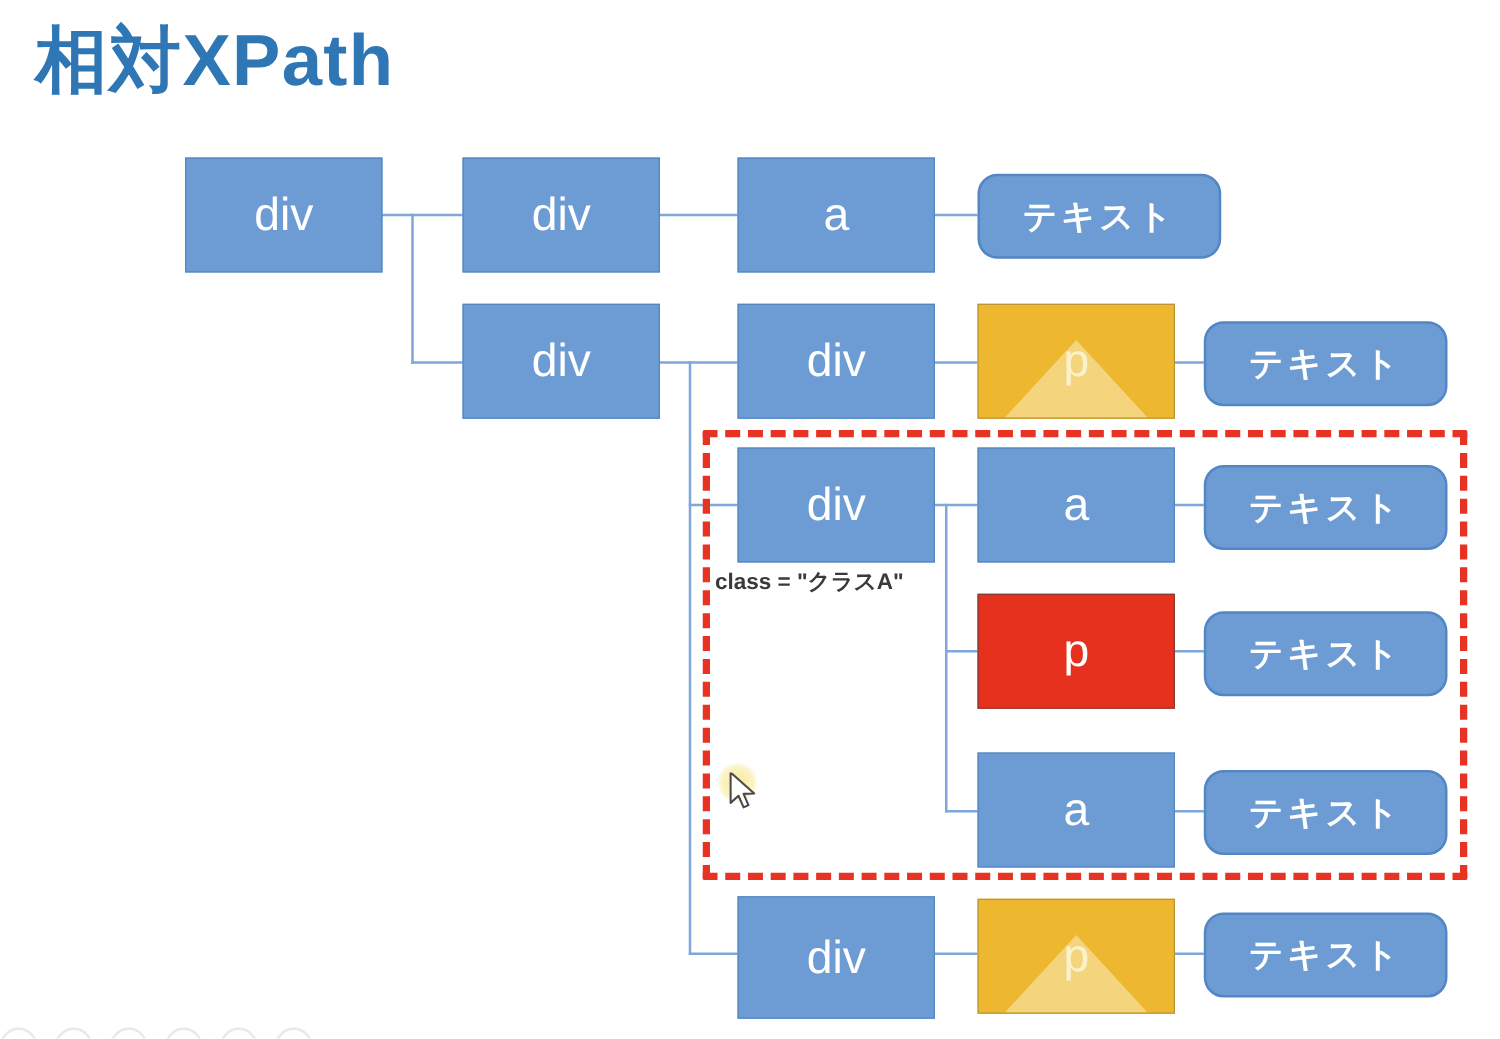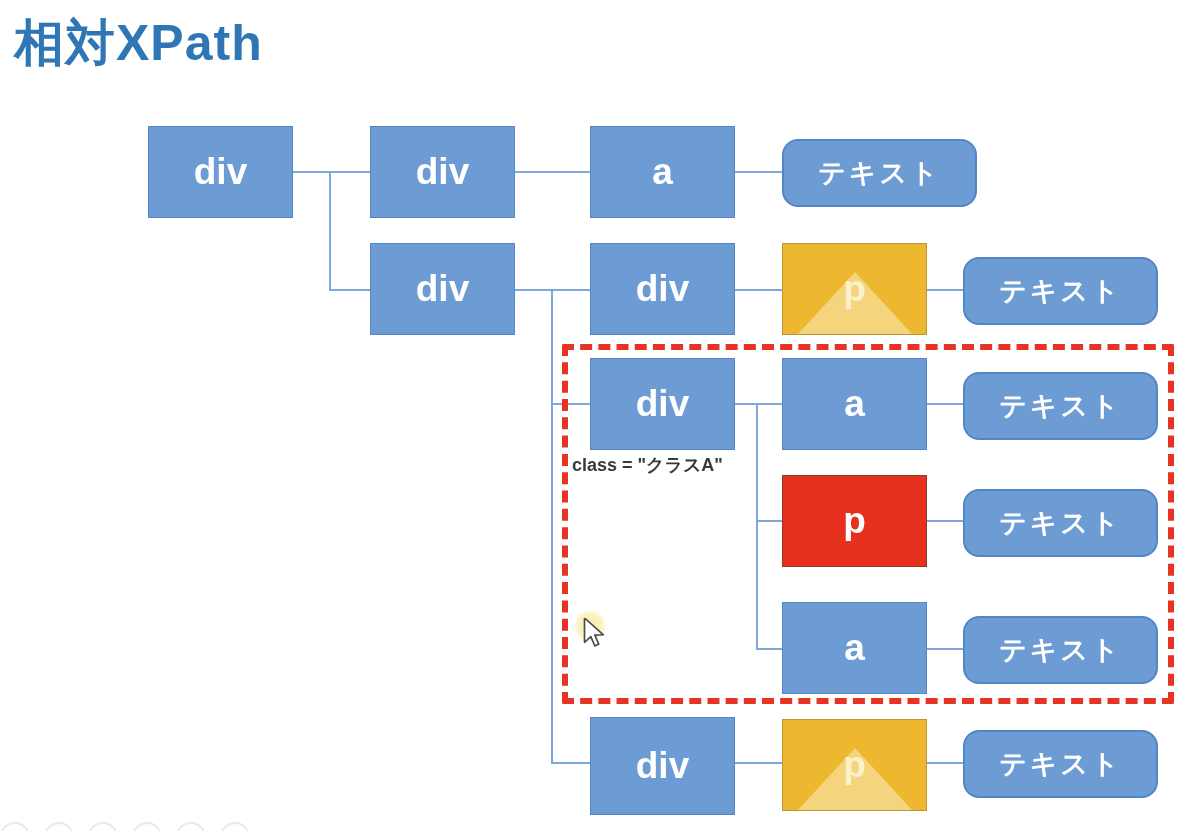--- a/index.html
+++ b/index.html
@@ -1,31 +1,31 @@
 <!DOCTYPE html>
 <html><head>
 <meta charset="utf-8">
 <style>
   html,body{margin:0;padding:0;background:#fff;}
   #stage{
     position:relative;width:1200px;height:831px;background:#ffffff;
     overflow:hidden;font-family:"Liberation Sans","DejaVu Sans",sans-serif;
   }
   #page-title{
-    position:absolute;left:14px;top:10px;font-size:50px;font-weight:700;
+    position:absolute;left:28px;top:10px;font-size:58px;font-weight:700;
     color:#2F76B5;letter-spacing:1px;
   }
   
   .node{
     position:absolute;display:flex;align-items:center;justify-content:center;
     box-sizing:border-box;color:#fff;
   }
   .elem{
-    width:145px;height:92px;background:#6D9CD4;border:1px solid #5286C5;
-    font-size:37px;font-weight:700;
+    width:158px;height:92px;background:#6D9CD4;border:1px solid #5286C5;
+    font-size:37px;font-weight:400;
   }
   .textnode{
     width:195px;height:68px;background:#6D9CD4;border:2px solid #5286C5;
     border-radius:16px;font-size:27px;font-weight:700;letter-spacing:3px;
   }
   .yellow{background:#EDB72F;border-color:#BF9433;color:#FCF6DC;overflow:hidden;}
   .red{background:#E6311F;border-color:#8C3A2E;}
   .tri{
     position:absolute;bottom:0;left:50%;transform:translateX(-50%);
     width:0;height:0;border-left:57px solid transparent;

